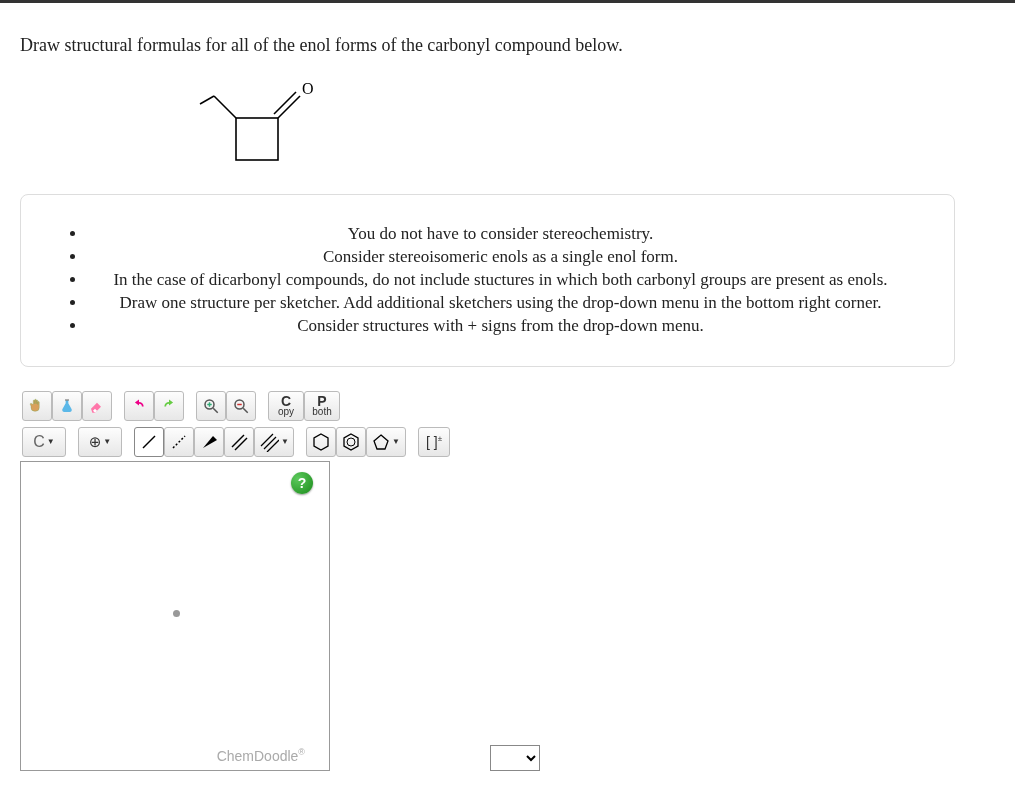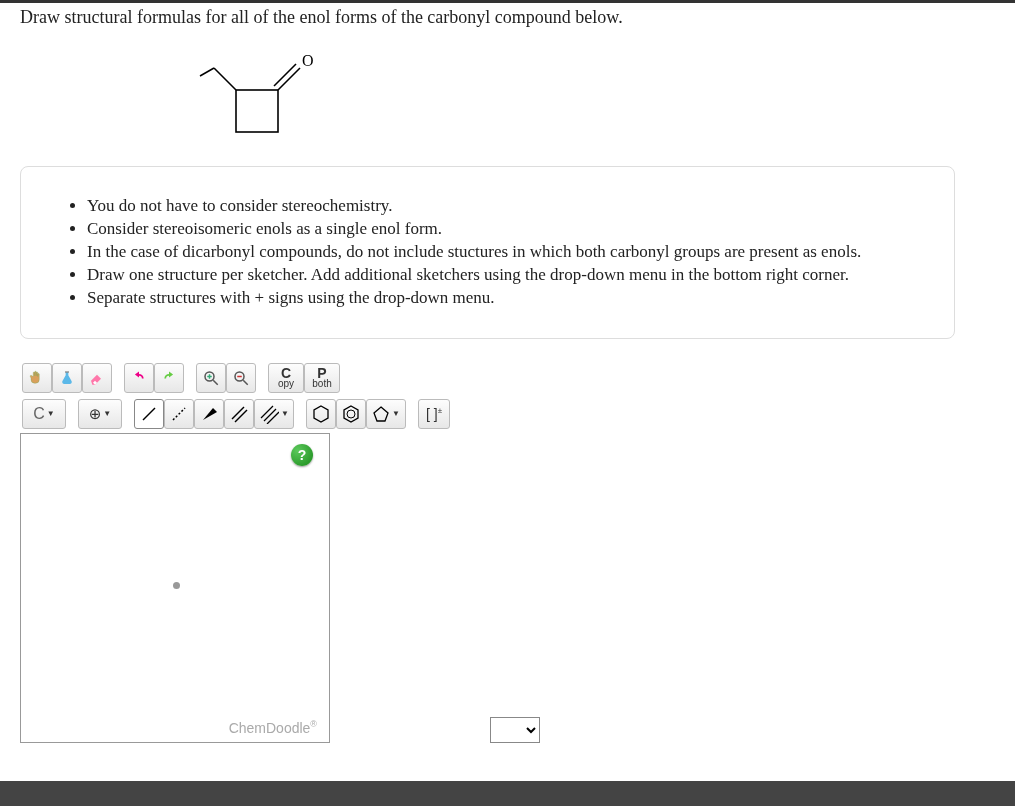--- a/index.html
+++ b/index.html
@@ -1,26 +1,27 @@
 <!DOCTYPE html>
 <html><head>
   <meta charset="utf-8">
   <style>
     * { box-sizing: border-box; margin: 0; padding: 0; }
     body { font-family: Georgia, 'Times New Roman', serif; background: #fff; width: 1015px; }
     .topbar { height: 3px; background: #333; }
-    .content { padding: 4px 20px 20px 20px; }
+    .content { padding: 32px 20px 20px 20px; }
     .question-text { font-size: 18px; color: #222; margin-bottom: 10px; font-family: Georgia, serif; }
     .molecule-svg { margin: 6px 0 18px 170px; }
     .instructions-box {
       border: 1px solid #ddd;
       border-radius: 8px;
       padding: 28px 40px 28px 58px;
       margin: 0 0 22px 0;
       max-width: 935px;
+      text-align: center;
     }
     .instructions-box ul { list-style: disc; padding-left: 8px; }
     .instructions-box li { font-size: 17px; color: #222; line-height: 1.35; font-family: Georgia, serif; }
     .sketcher-wrap { margin-left: 0; }
     .toolbar { display: flex; gap: 2px; padding: 2px; }
     .tool-group { display: flex; gap: 0; }
     .tool-btn {
       width: 30px; height: 30px;
       background: linear-gradient(#fdfdfd,#e7e7e7);
       border: 1px solid #bbb;
@@ -46,21 +47,21 @@
       background: radial-gradient(circle at 30% 30%, #5cc95c, #1a8a1a);
       color: #fff; font-weight: bold; font-size: 14px;
       display: flex; align-items: center; justify-content: center;
       box-shadow: 0 1px 2px rgba(0,0,0,0.4);
       font-family: Arial, sans-serif;
     }
     .center-dot {
       position: absolute; left: 152px; top: 148px;
       width: 7px; height: 7px; border-radius: 50%; background: #999;
     }
-    .brand { position: absolute; bottom: 6px; right: 12px; color: #aaa; font-size: 14px; font-family: Arial, sans-serif; margin-left: 8px; }
+    .brand { position: absolute; bottom: 6px; right: 24px; color: #aaa; font-size: 14px; font-family: Arial, sans-serif; margin-left: 8px; }
     .brand sup { font-size: 9px; }
     .bottom-row { display: flex; align-items: flex-end; gap: 160px; }
     .add-select {
       width: 50px; height: 26px; border: 1px solid #888; background: #fff;
       font-family: Arial, sans-serif; font-size: 13px;
       appearance: auto;
     }
     .footerbar { height: 28px; background: #444; margin-top: 18px; }
   </style>
 </head>
@@ -85,21 +86,21 @@
     </g>
     <text x="112" y="22" font-family="Georgia" font-size="16" fill="#000">O</text>
   </svg>
 
   <div class="instructions-box">
     <ul>
       <li>You do not have to consider stereochemistry.</li>
       <li>Consider stereoisomeric enols as a single enol form.</li>
       <li>In the case of dicarbonyl compounds, do not include stuctures in which both carbonyl groups are present as enols.</li>
       <li>Draw one structure per sketcher. Add additional sketchers using the drop-down menu in the bottom right corner.</li>
-      <li>Separate structures with + signs using the drop-down menu.</li>
+      <li>Consider structures with + signs from the drop-down menu.</li>
     </ul>
   </div>
 
   <div class="sketcher-wrap">
 
     <div class="toolbar">
       <div class="tool-group">
         <button class="tool-btn">
           <svg width="18" height="18" viewBox="0 0 24 24">
               <path fill="#d9a05b" stroke="#7a5" stroke-width="0.5" d="M7 10V5a1 1 0 012 0v4V4a1 1 0 012 0v5V5a1 1 0 012 0v5V7a1 1 0 012 0v7a5 5 0 01-5 5h-1a5 5 0 01-5-5v-2l-1-2a1 1 0 012-1z"></path>

